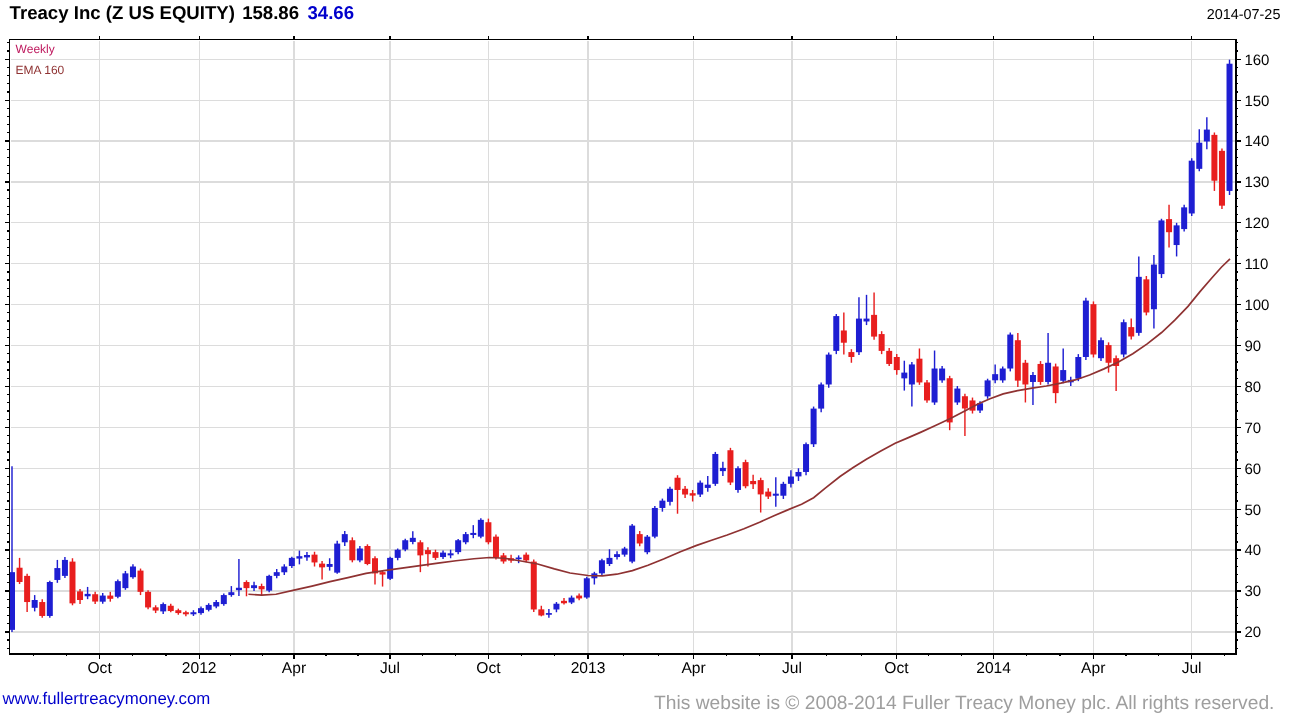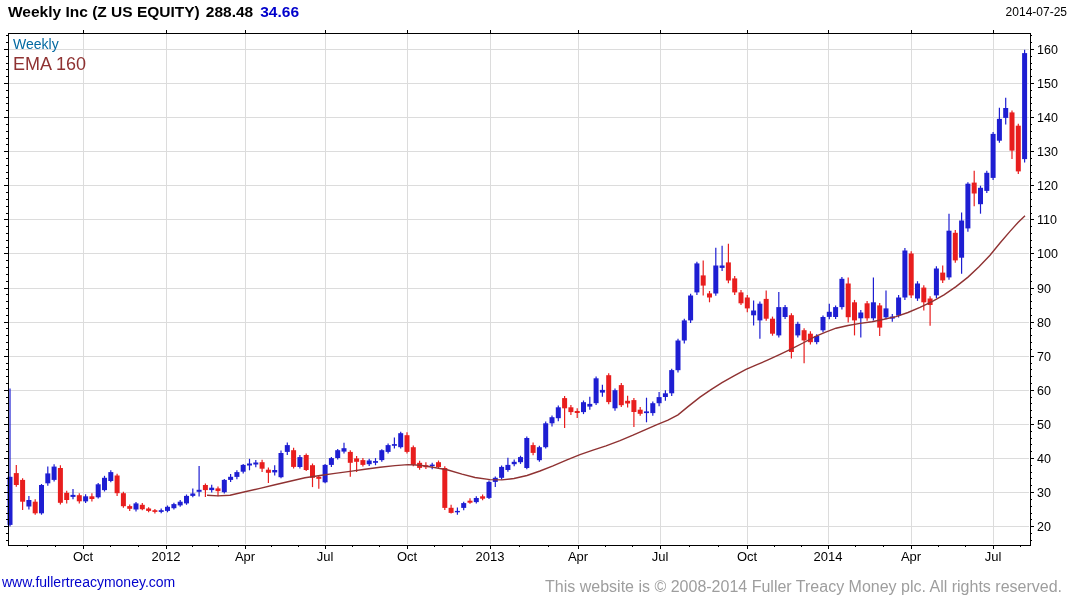--- a/index.html
+++ b/index.html
@@ -2,22 +2,22 @@
 <html><head>
 <meta charset="utf-8">
 <style>
   html,body{margin:0;padding:0;background:#ffffff;}
   body{width:1075px;height:600px;overflow:hidden;position:relative;
        font-family:"Liberation Sans","DejaVu Sans",sans-serif;}
   .hdr{position:absolute;left:8px;top:3px;font-size:15.5px;font-weight:bold;color:#000;white-space:nowrap;}
   .hdr .px{margin-left:6px;}
   .hdr .chg{margin-left:7px;color:#0000cc;}
   .date{position:absolute;right:8px;top:5px;font-size:12px;color:#000;}
-  .lg1{position:absolute;left:13px;top:36px;font-size:14px;color:#0369a1;}
-  .lg2{position:absolute;left:13px;top:54px;font-size:18px;color:#8f3232;}
+  .lg1{position:absolute;left:13px;top:36px;font-size:10px;color:#be185d;}
+  .lg2{position:absolute;left:13px;top:54px;font-size:10px;color:#8f3232;}
   .flink{position:absolute;left:2px;top:574px;font-size:14px;color:#0000cc;cursor:pointer;}
   .fcopy{position:absolute;right:13px;top:578px;font-size:16px;color:#9e9e9e;}
   svg{position:absolute;left:0;top:0;}
 </style>
 </head>
 <body>
 
 <svg id="chart-svg" width="1075" height="600">
     <g stroke="#dcdcdc" stroke-width="1" shape-rendering="crispEdges">
       <line x1="9" x2="1029" y1="526.6" y2="526.6"></line>
@@ -602,19 +602,19 @@
       <text x="578" y="561" text-anchor="middle" font-size="13">Apr</text>
       <text x="660" y="561" text-anchor="middle" font-size="13">Jul</text>
       <text x="747" y="561" text-anchor="middle" font-size="13">Oct</text>
       <text x="828" y="561" text-anchor="middle" font-size="13">2014</text>
       <text x="911" y="561" text-anchor="middle" font-size="13">Apr</text>
       <text x="993" y="561" text-anchor="middle" font-size="13">Jul</text>
     </g>
   </svg>
 
 <div class="hdr">
-  <span>Weekly Inc (Z US EQUITY)</span><span class="px">288.48</span><span class="chg">34.66</span>
+  <span>Treacy Inc (Z US EQUITY)</span><span class="px">158.86</span><span class="chg">34.66</span>
 </div>
 <div class="date">2014-07-25</div>
 <div class="lg1">Weekly</div>
 <div class="lg2">EMA 160</div>
 <div class="flink">www.fullertreacymoney.com</div>
 <div class="fcopy">This website is © 2008-2014 Fuller Treacy Money plc. All rights reserved.</div>
 
 </body></html>

